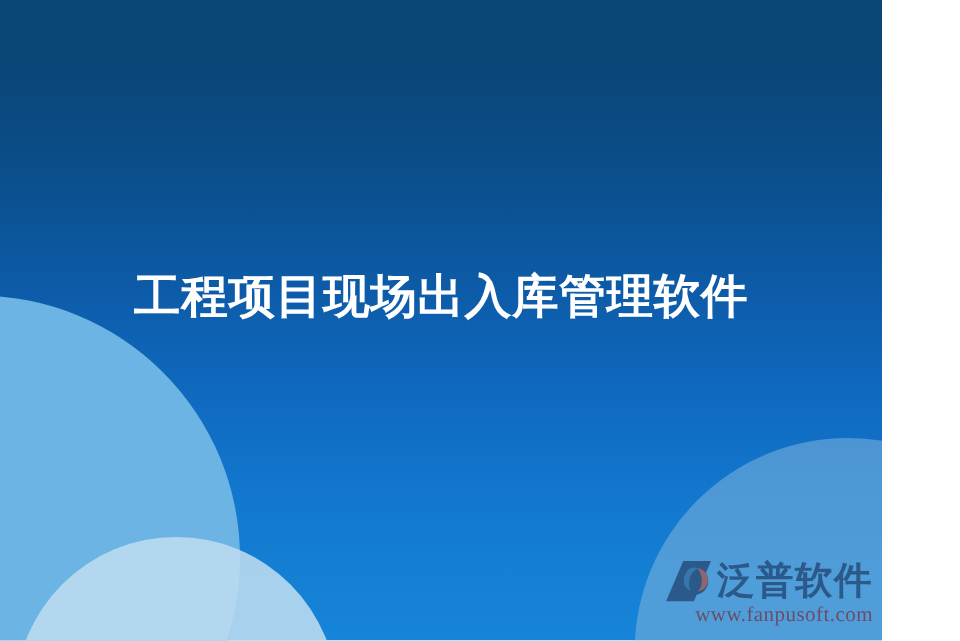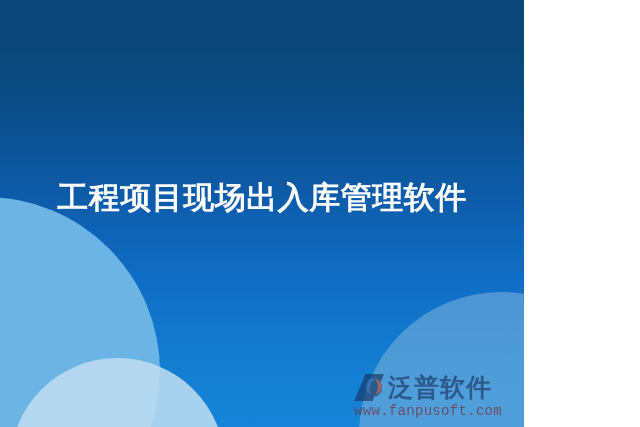--- a/index.html
+++ b/index.html
@@ -2,21 +2,21 @@
 <html><head>
 <meta charset="utf-8">
 <style>
   html, body {
     margin: 0;
     padding: 0;
     background: #ffffff;
   }
   #banner {
     position: relative;
-    width: 524px;
+    width: 588px;
     height: 427px;
     overflow: hidden;
     font-family: "Liberation Sans", "DejaVu Sans", sans-serif;
     
     background: linear-gradient(to bottom,
         #0a4677 0%,
         #0a4677 10%,
         #0b4f8c 28%,
         #0d5ba8 45%,
         #0f6ac0 62%,
@@ -67,21 +67,21 @@
     color: #ffffff;
     font-size: 31px;
     line-height: 44px;
     font-weight: bold;
     letter-spacing: 0.5px;
     white-space: nowrap;
   }
   
   #watermark {
     position: absolute;
-    right: 22px;
+    right: 6px;
     bottom: 8px;
     z-index: 6;
     text-align: right;
     opacity: 0.62;
   }
   #logo-row {
     display: flex;
     align-items: center;
     gap: 4px;
     height: 30px;
@@ -95,21 +95,21 @@
   #logo-wordmark {
     color: #16315a;
     font-size: 25px;
     font-weight: bold;
     line-height: 27px;
     letter-spacing: 1px;
     white-space: nowrap;
   }
   #logo-url {
     color: #7d1b20;
-    font-family: Liberation Mono, monospace;
+    font-family: Liberation Serif, serif;
     font-size: 14px;
     line-height: 16px;
     letter-spacing: 0.3px;
     margin-top: 1px;
     white-space: nowrap;
   }
 </style>
 </head>
 <body>
 

